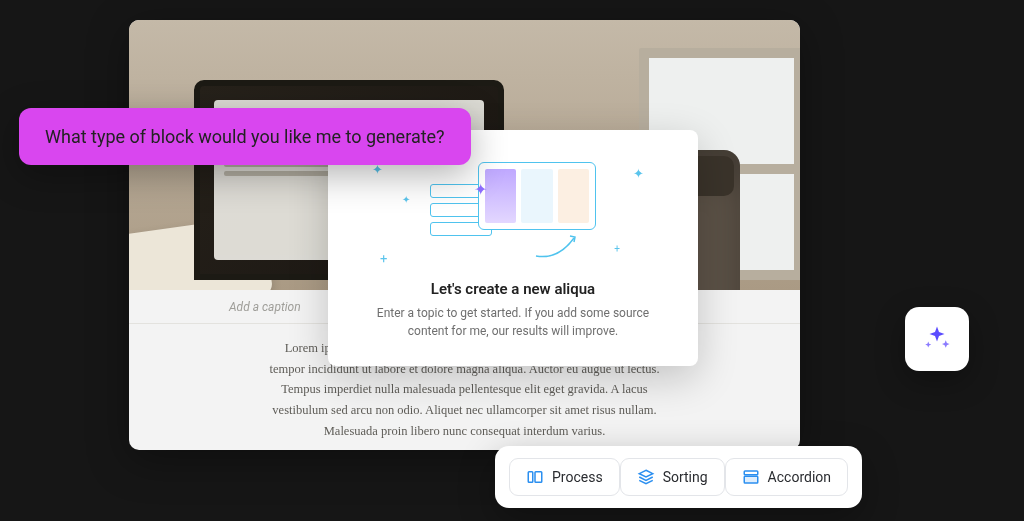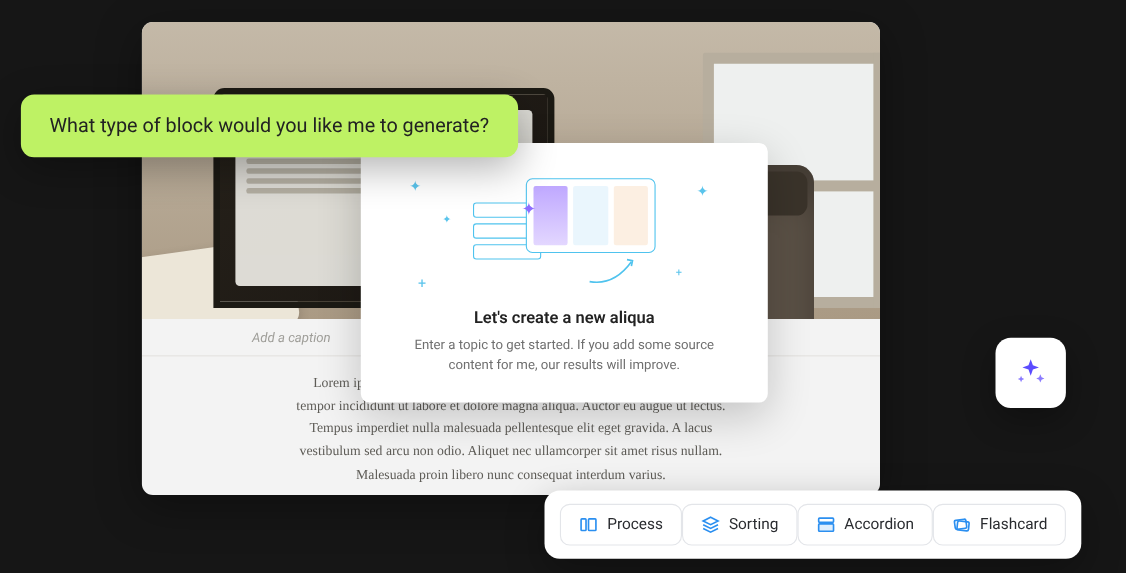--- a/index.html
+++ b/index.html
@@ -32,21 +32,21 @@
 .illus-card{position:absolute;left:124px;top:8px;width:118px;height:68px;border:1.5px solid #4fc3ee;border-radius:6px;background:#fff;display:flex;gap:5px;padding:6px}
 .illus-card .col{flex:1;border-radius:2px}
 .illus-card .col.a{background:linear-gradient(180deg,#bfa8ff,#e3d7ff)}
 .illus-card .col.b{background:#eaf6fd}
 .illus-card .col.c{background:#fcefe2}
 .illus-star{position:absolute;left:120px;top:26px;color:#8e6dff;font-size:16px;z-index:2}
 .illus-arrow{position:absolute;left:180px;top:78px;width:48px;height:28px}
 .illus-arrow svg{width:100%;height:100%}
 .modal-title{font-size:15px;font-weight:600;color:#222;margin-bottom:6px}
 .modal-sub{font-size:12px;color:#6f6f6f;line-height:1.5;padding:0 18px}
-.prompt-bubble{position:absolute;left:19px;top:86px;background:#bef264;border-radius:12px;box-shadow:0 10px 36px rgba(0,0,0,.3);padding:18px 26px;font-size:18px;color:#222;z-index:20}
+.prompt-bubble{position:absolute;left:19px;top:108px;background:#d946ef;border-radius:12px;box-shadow:0 10px 36px rgba(0,0,0,.3);padding:18px 26px;font-size:18px;color:#222;z-index:20}
 .ai-chip{position:absolute;right:55px;top:307px;width:64px;height:64px;background:#fff;border-radius:14px;box-shadow:0 10px 30px rgba(0,0,0,.3);display:flex;align-items:center;justify-content:center;z-index:20}
 .ai-chip svg{width:30px;height:30px}
 .options-bar{position:absolute;left:495px;top:446px;display:flex;background:#fff;border-radius:14px;padding:12px 14px;box-shadow:0 12px 36px rgba(0,0,0,.3);z-index:20}
 .opt{display:flex;align-items:center;gap:8px;padding:9px 16px;border:1px solid #e3e5e9;border-radius:9px;font-size:14px;color:#2a2c30;cursor:pointer;background:#fff}
 .opt .ic{width:18px;height:18px;display:flex;align-items:center;justify-content:center;color:#2b8ff0}
 .opt .ic svg{width:18px;height:18px}
 </style>
 </head>
 <body>
 
@@ -142,22 +142,13 @@
   </div>
   <div class="opt">
     <span class="ic">
         <svg viewBox="0 0 24 24" fill="none" stroke="currentColor" stroke-width="2">
           <rect x="3" y="4" width="18" height="5" rx="1"></rect>
           <rect x="3" y="11" width="18" height="9" rx="1" fill="currentColor" fill-opacity=".15"></rect>
         </svg>
       </span>
     <span>Accordion</span>
   </div>
-  <div class="opt">
-    <span class="ic">
-        <svg viewBox="0 0 24 24" fill="none" stroke="currentColor" stroke-width="2">
-          <rect x="4" y="6" width="14" height="11" rx="2" transform="rotate(-8 11 11.5)"></rect>
-          <rect x="7" y="8" width="14" height="11" rx="2" transform="rotate(6 14 13.5)"></rect>
-        </svg>
-      </span>
-    <span>Flashcard</span>
-  </div>
 </div>
 
 </body></html>

